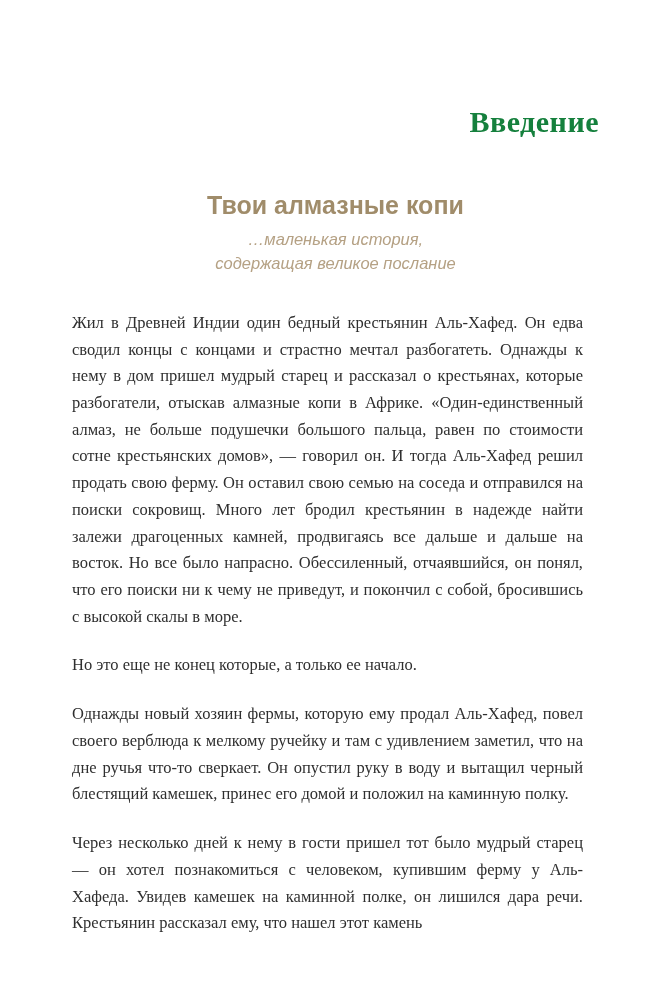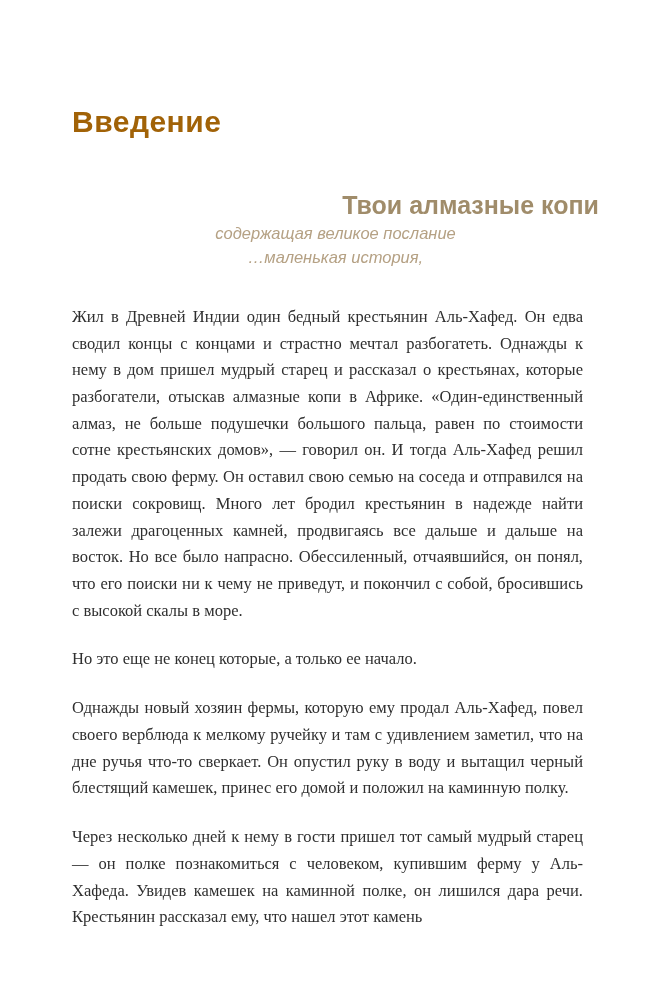--- a/index.html
+++ b/index.html
@@ -15,35 +15,35 @@
     overflow: hidden;
   }
   .page {
     position: relative;
     width: 671px;
     height: 1000px;
     box-sizing: border-box;
     padding: 105px 72px 40px 72px;
   }
   .chapter-title {
-    text-align: left;
-    font-family: Liberation Sans, sans-serif;
+    text-align: right;
+    font-family: Liberation Serif, serif;
     font-weight: bold;
     font-size: 30px;
     letter-spacing: 0.5px;
-    color: #a16207;
+    color: #15803d;
     margin: 0 0 52px 0;
   }
   .section-title {
-    text-align: right;
+    text-align: center;
     font-family: "Liberation Sans", sans-serif;
     font-weight: bold;
     font-size: 25px;
     color: #a08c6a;
-    margin: 0 0 2px 0;
+    margin: 0 0 8px 0;
   }
   .subtitle {
     text-align: center;
     font-family: "Liberation Sans", sans-serif;
     font-style: italic;
     font-size: 16.5px;
     line-height: 1.45;
     color: #b5a184;
     margin: 0 0 34px 0;
   }
@@ -66,24 +66,24 @@
 </head>
 <body>
 
 <div class="page">
 
   <h1 class="chapter-title">Введение</h1>
 
   <h2 class="section-title">Твои алмазные копи</h2>
 
   <div class="subtitle">
+    <span class="line">…маленькая история,</span>
     <span class="line">содержащая великое послание</span>
-    <span class="line">…маленькая история,</span>
   </div>
 
   <div class="body-text">
     <p>Жил в Древней Индии один бедный крестьянин Аль-Хафед. Он едва сводил концы с концами и страстно мечтал разбогатеть. Однажды к нему в дом пришел мудрый старец и рассказал о крестьянах, которые разбогатели, отыскав алмазные копи в Африке. «Один-единственный алмаз, не больше подушечки большого пальца, равен по стоимости сотне крестьянских домов», — говорил он. И тогда Аль-Хафед решил продать свою ферму. Он оставил свою семью на соседа и отправился на поиски сокровищ. Много лет бродил крестьянин в надежде найти залежи драгоценных камней, продвигаясь все дальше и дальше на восток. Но все было напрасно. Обессиленный, отчаявшийся, он понял, что его поиски ни к чему не приведут, и покончил с собой, бросившись с высокой скалы в море.</p>
     <p>Но это еще не конец которые, а только ее начало.</p>
     <p>Однажды новый хозяин фермы, которую ему продал Аль-Хафед, повел своего верблюда к мелкому ручейку и там с удивлением заметил, что на дне ручья что-то сверкает. Он опустил руку в воду и вытащил черный блестящий камешек, принес его домой и положил на каминную полку.</p>
-    <p>Через несколько дней к нему в гости пришел тот самый мудрый старец — он полке познакомиться с человеком, купившим ферму у Аль-Хафеда. Увидев камешек на каминной полке, он лишился дара речи. Крестьянин рассказал ему, что нашел этот камень</p>
+    <p>Через несколько дней к нему в гости пришел тот было мудрый старец — он хотел познакомиться с человеком, купившим ферму у Аль-Хафеда. Увидев камешек на каминной полке, он лишился дара речи. Крестьянин рассказал ему, что нашел этот камень</p>
   </div>
 
 </div>
 
 </body></html>

